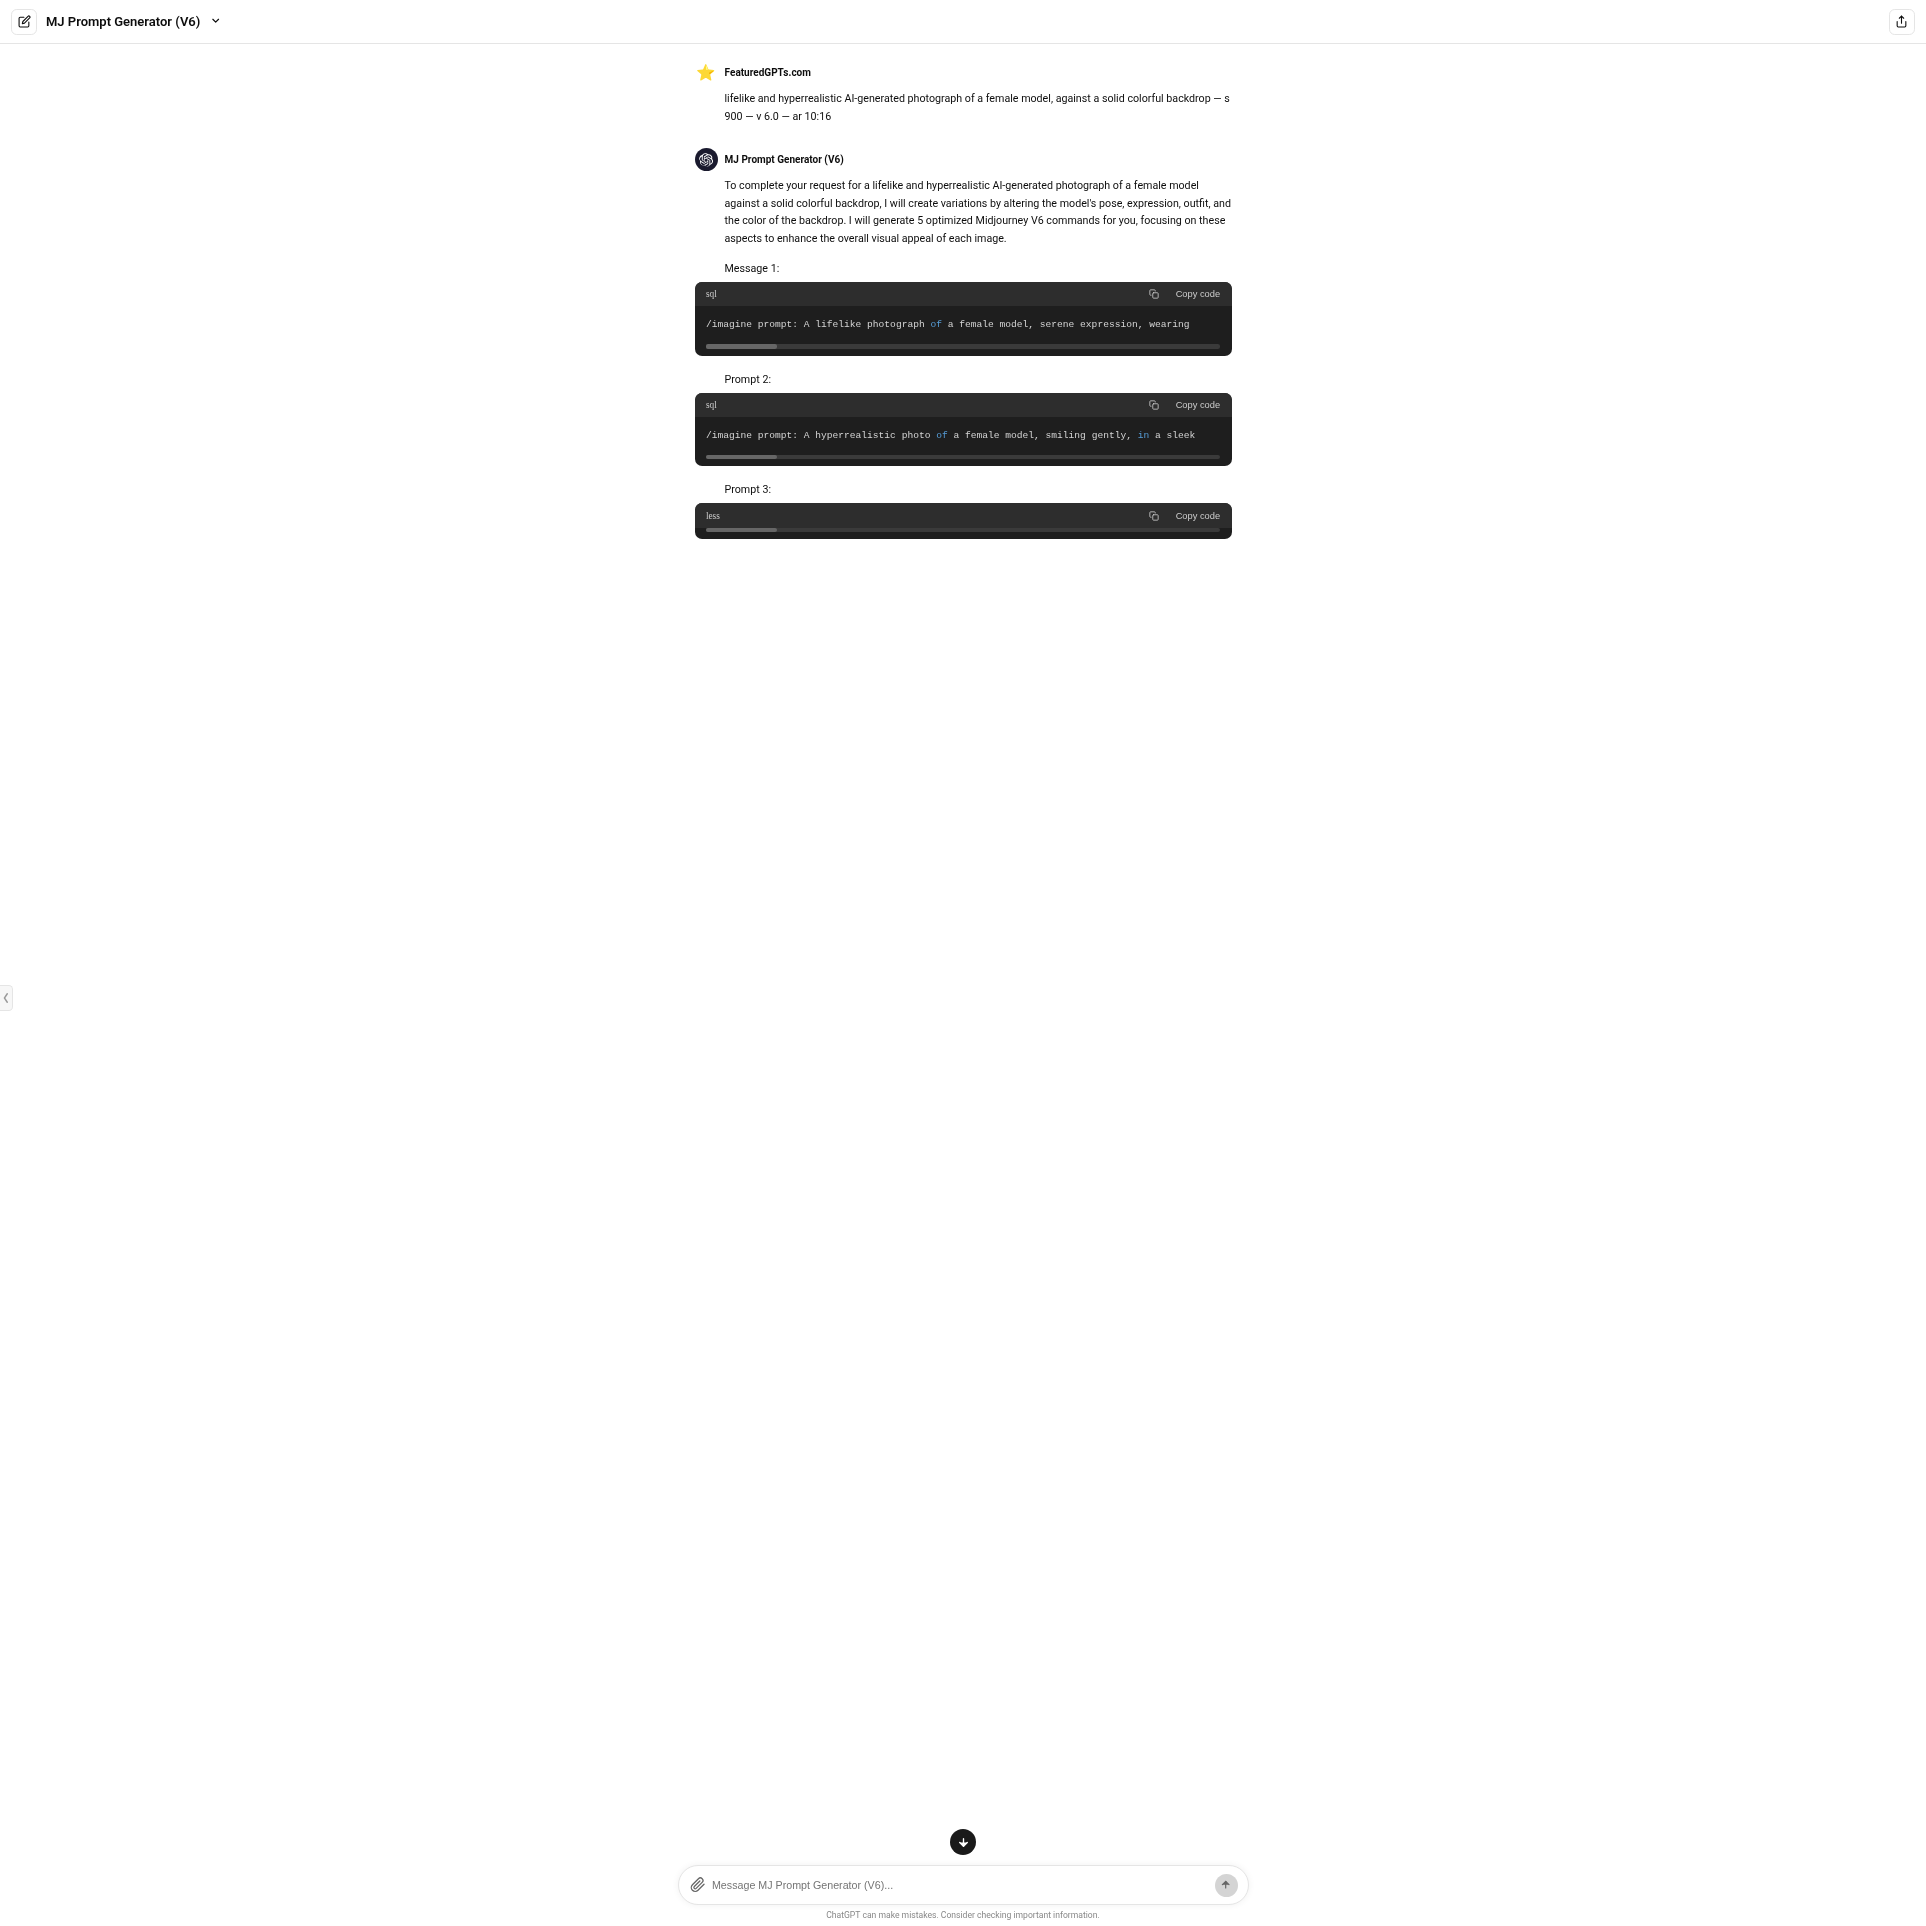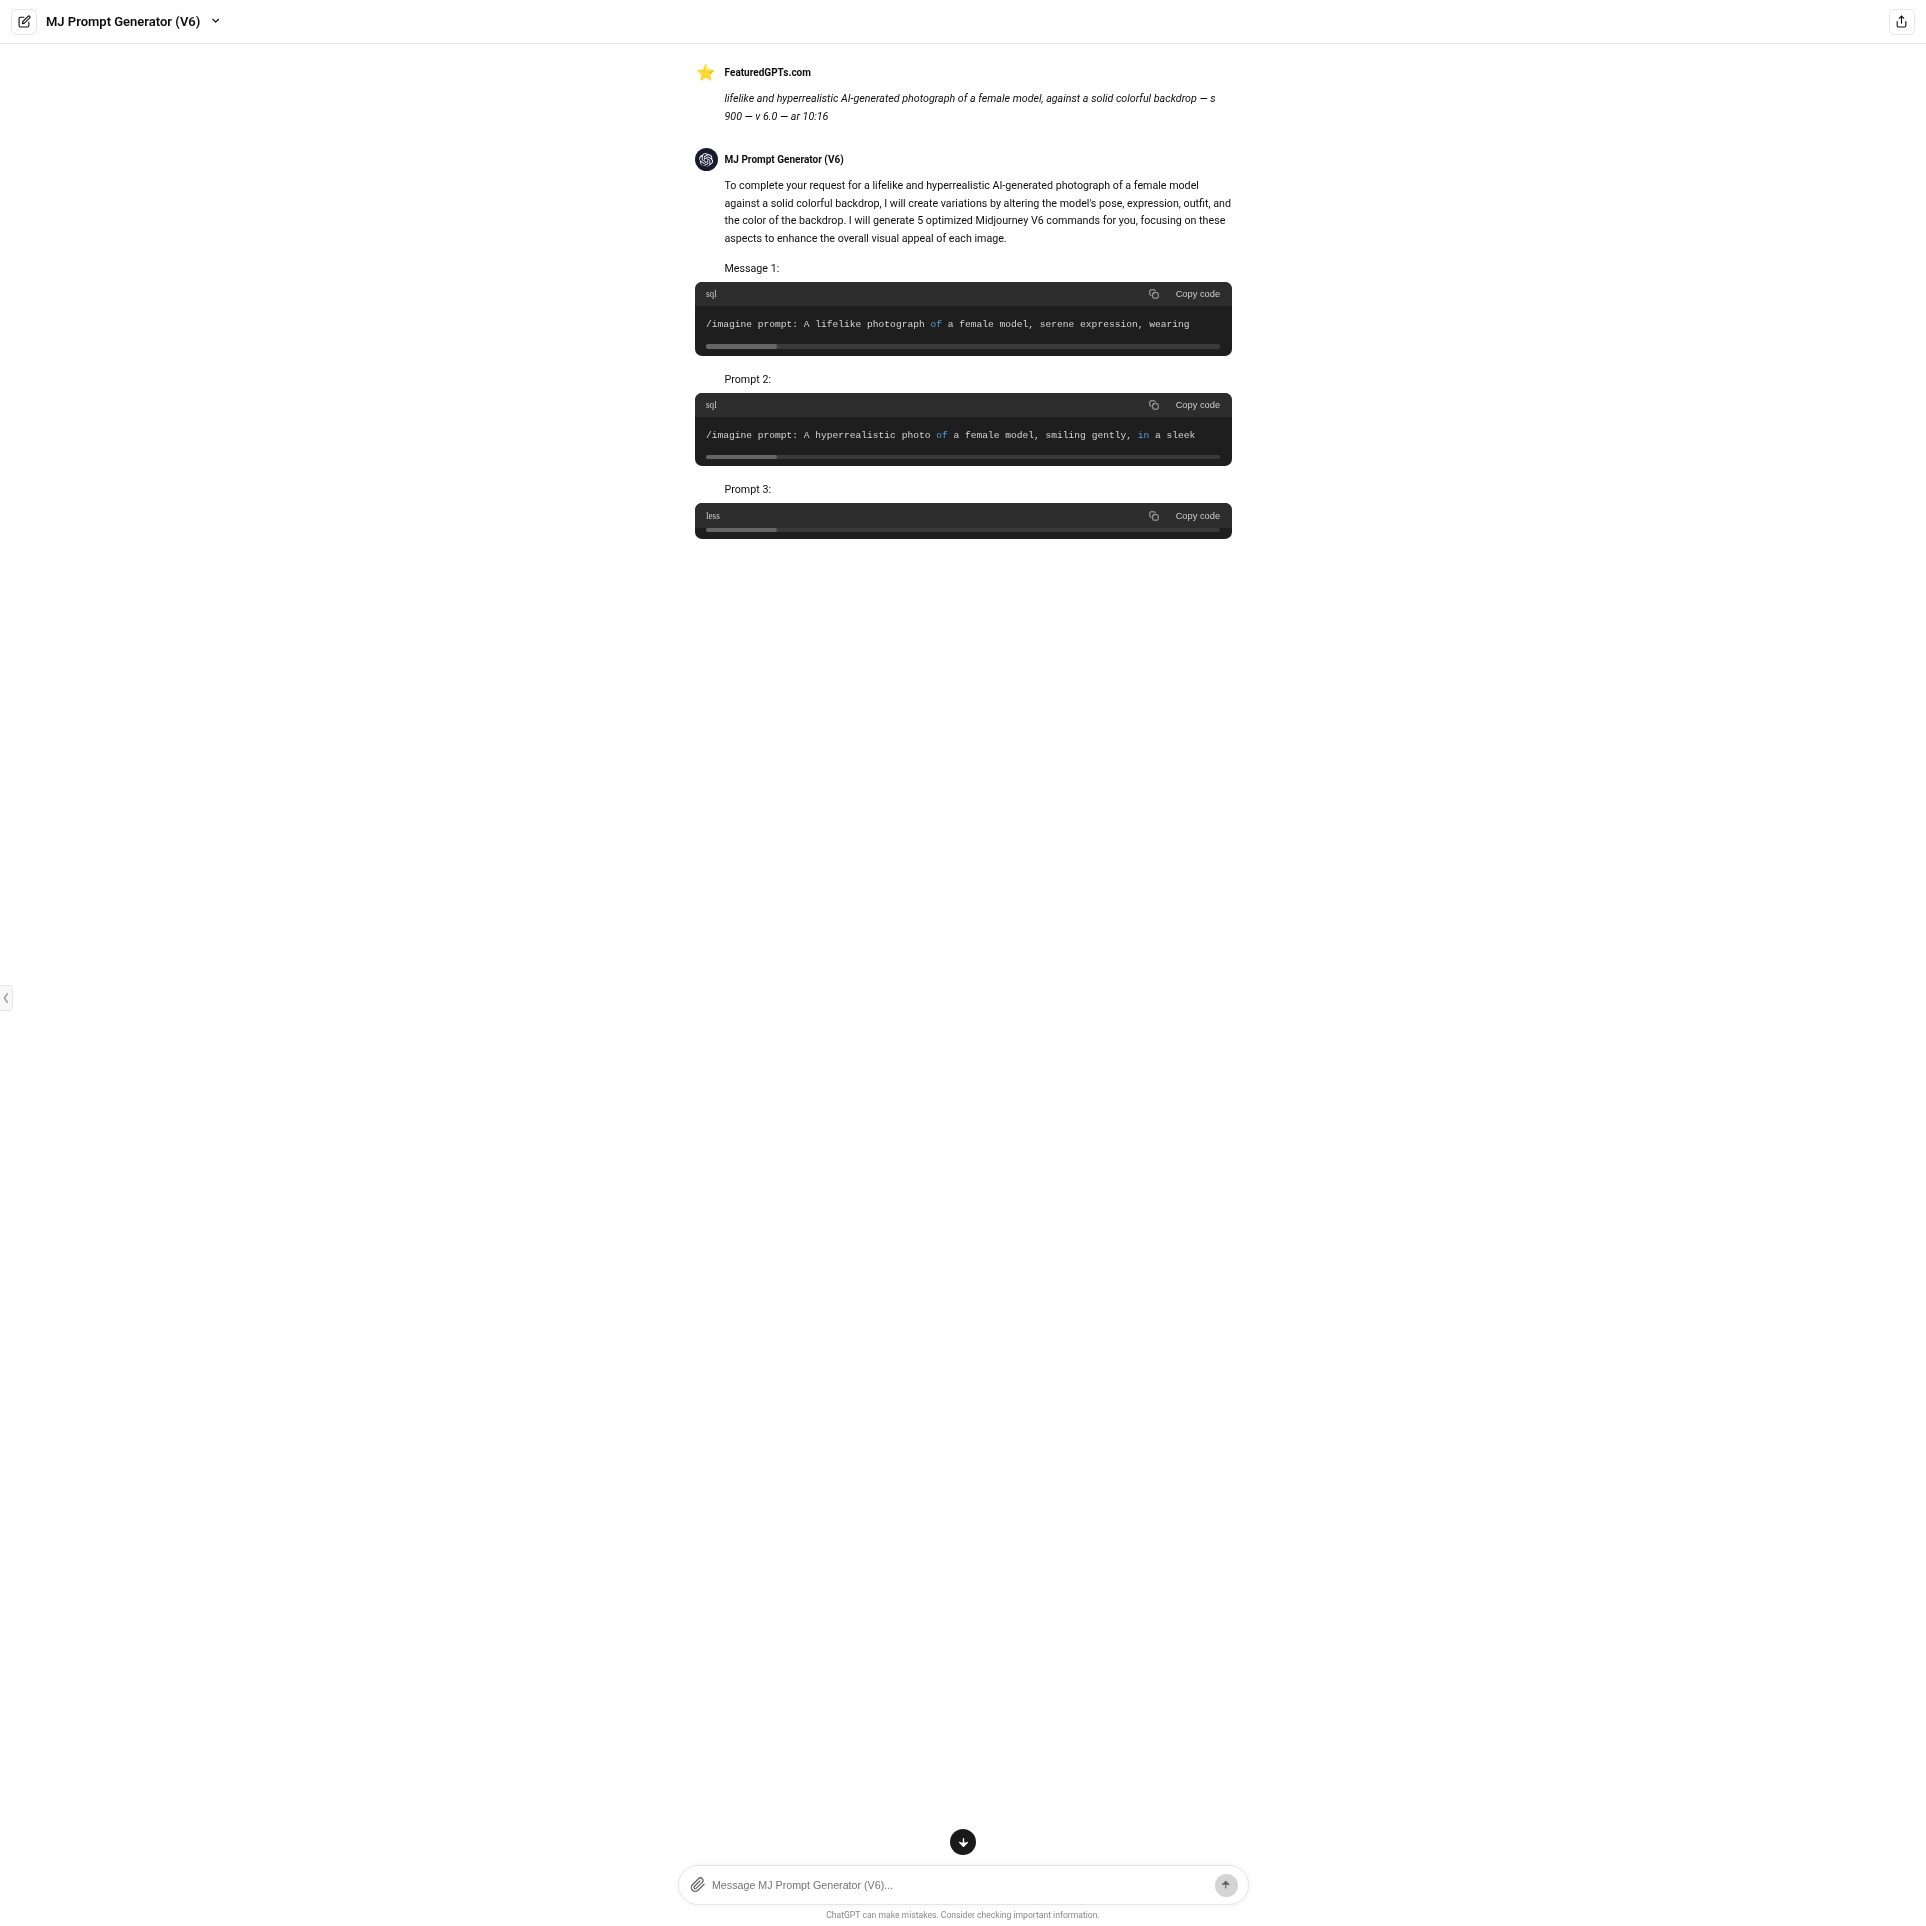--- a/index.html
+++ b/index.html
@@ -107,21 +107,20 @@
       font-size: 10px;
     }
     .message-body {
       padding-left: 0;
       line-height: 1.65;
       color: #0d0d0d;
       font-size: 10.7px;
     }
     .message-body.user-msg {
       padding-left: 30px;
-      font-style: italic;
     }
     .message-body.gpt-msg {
       padding-left: 30px;
     }
 
     
     .prompt-label {
       font-size: 10.7px;
       font-weight: 400;
       margin: 14.3px 0 7.1px 30px;

